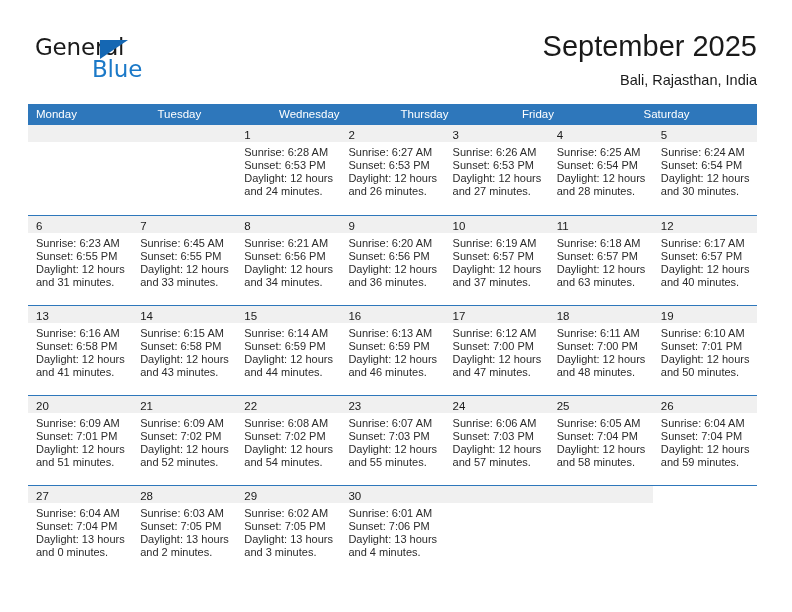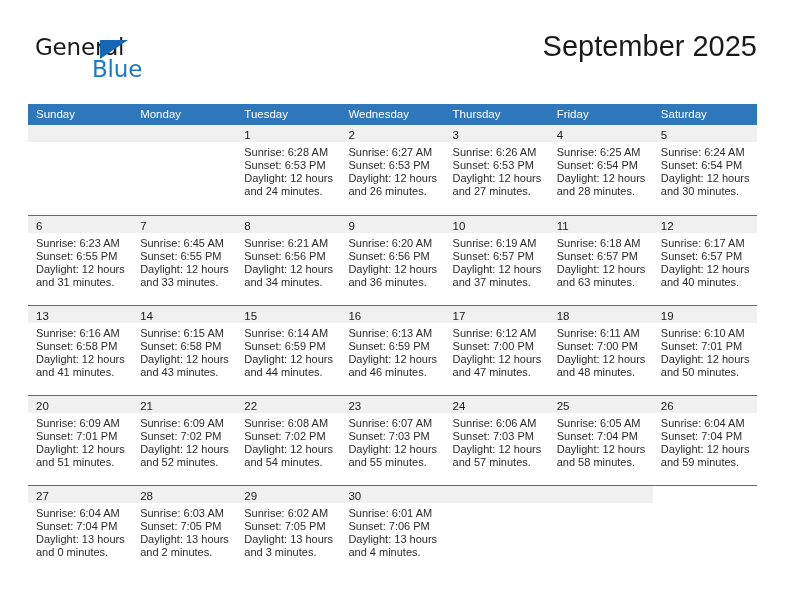--- a/index.html
+++ b/index.html
@@ -160,27 +160,27 @@
   <div class="header">
 
     <div class="logo">
       <span class="logo-general">General</span>
       <span class="logo-tri"></span>
       <span class="logo-blue">Blue</span>
     </div>
 
     <div class="title-block">
       <div class="cal-title">September 2025</div>
+      <div class="cal-subtitle">Bali, Rajasthan, India</div>
     </div>
 
   </div>
 
   <div class="calendar">
     <div class="dow-row" id="dow-row">
-        <div class="dow">Sunday</div>
         <div class="dow">Monday</div>
         <div class="dow">Tuesday</div>
         <div class="dow">Wednesday</div>
         <div class="dow">Thursday</div>
         <div class="dow">Friday</div>
         <div class="dow">Saturday</div>
       </div>
     <div id="weeks-container">
         <div class="week">
           <div class="day empty">

